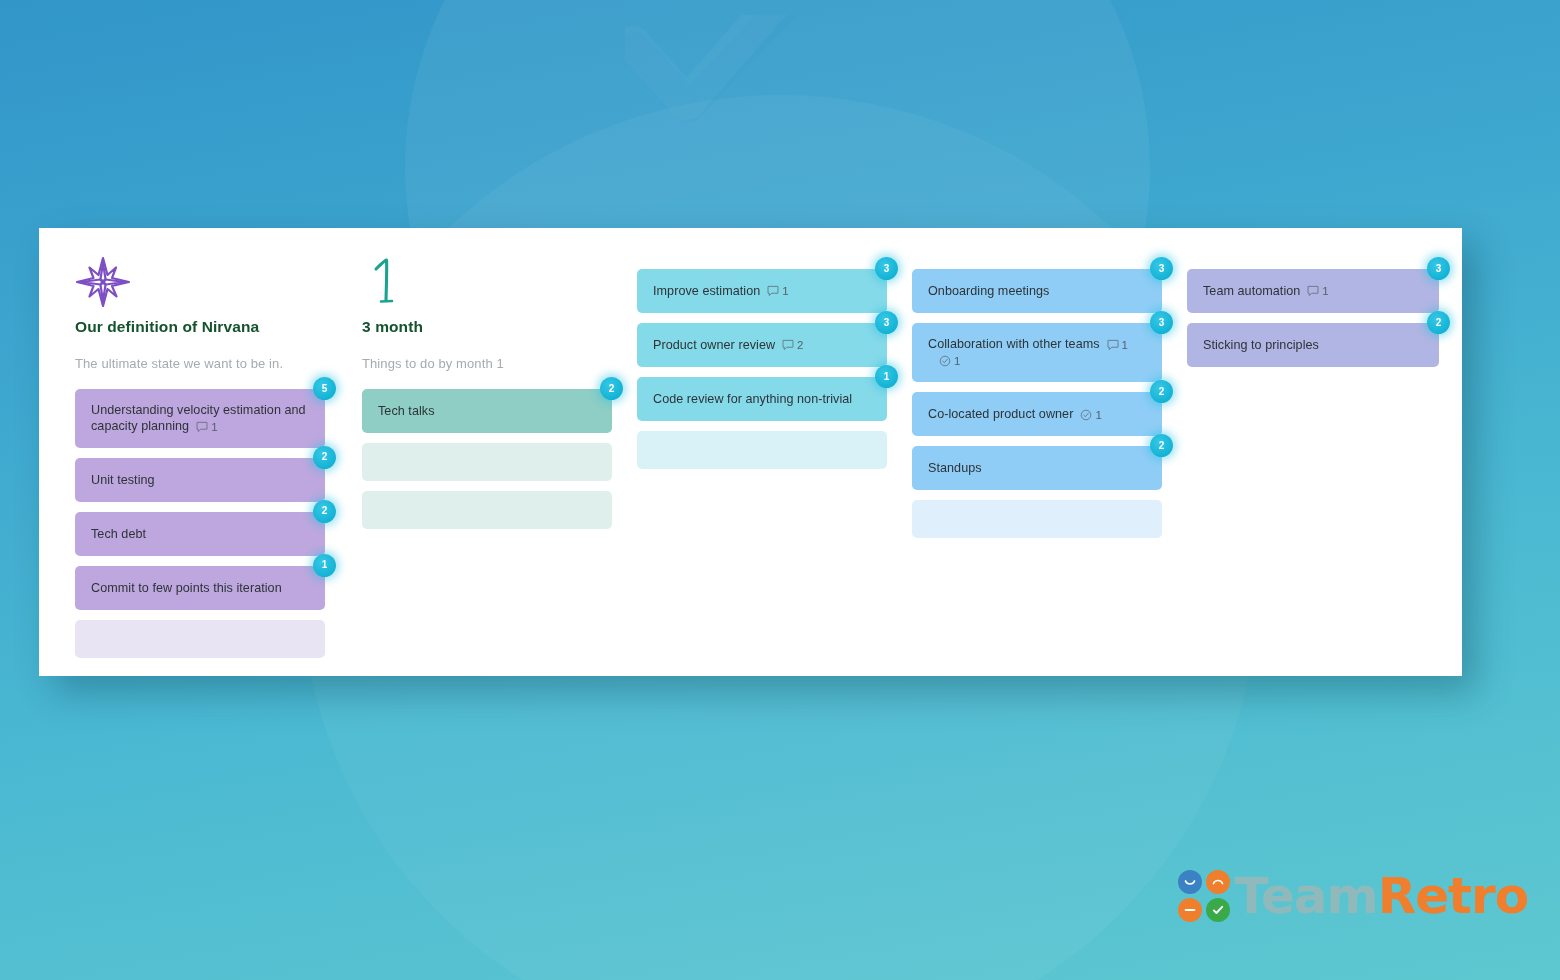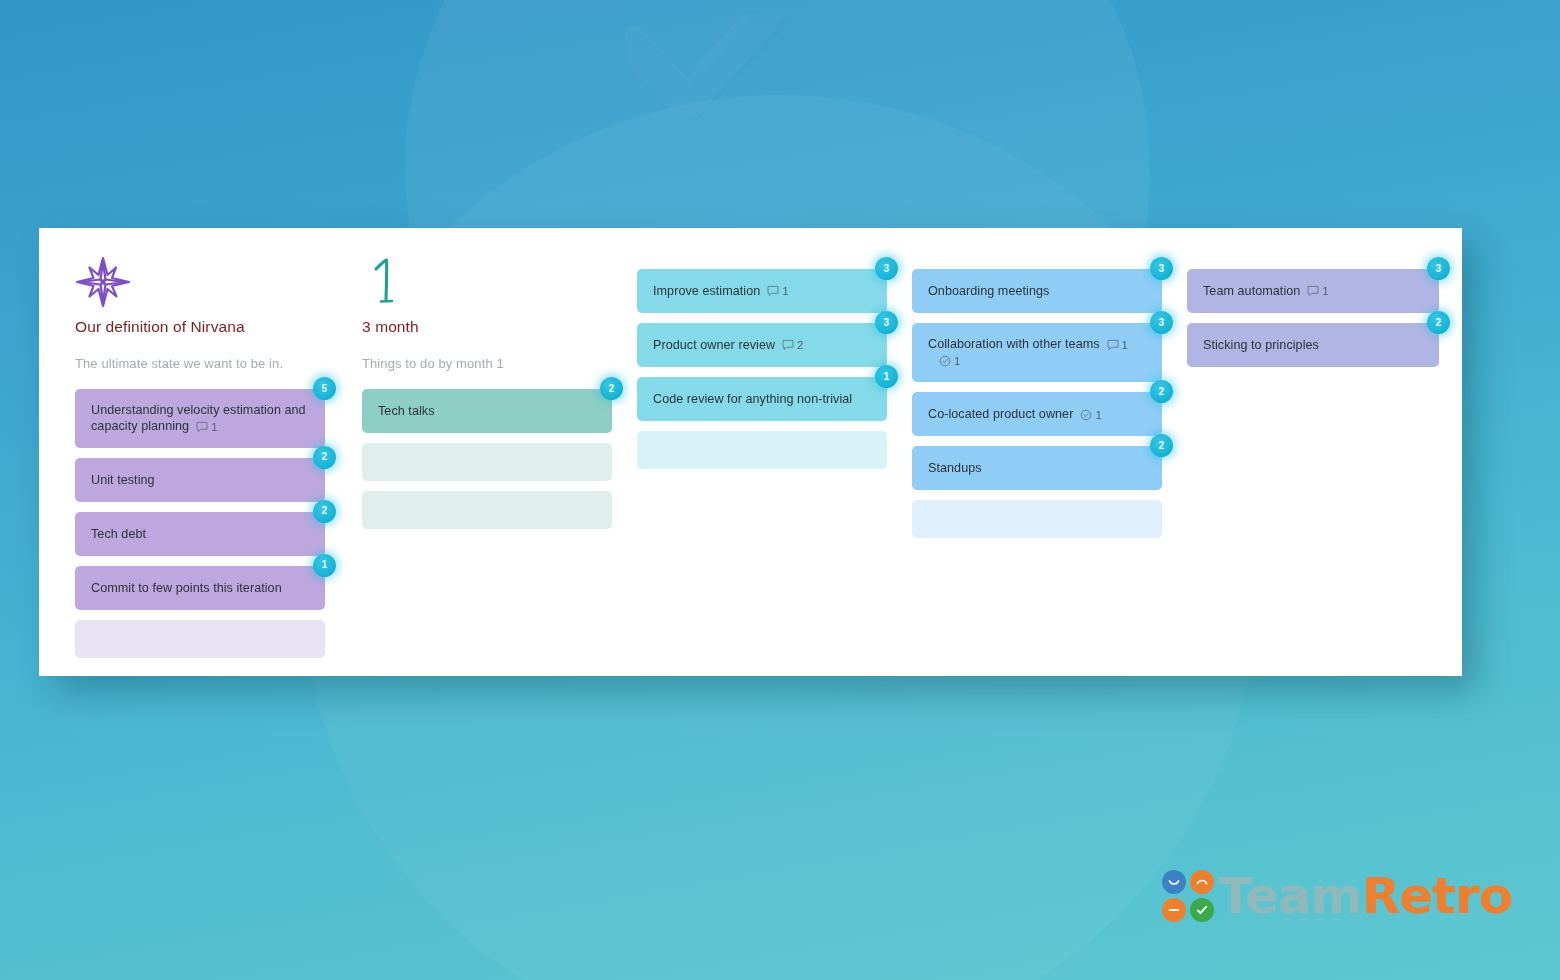--- a/index.html
+++ b/index.html
@@ -72,22 +72,22 @@
     font-family: "DejaVu Serif", serif;
     font-size: 46px;
     line-height: 52px;
     font-weight: 400;
     letter-spacing: 1px;
   }
   .numeral svg { display:block; }
 
   .col-title {
     font-size: 15.5px;
-    color: #7f1d1d;
-    font-weight: 400;
+    color: #14532d;
+    font-weight: 700;
     margin-top: 6px;
     letter-spacing: .1px;
   }
   .col-sub {
     font-size: 13px;
     color: #a5abb1;
     margin-top: 20px;
     letter-spacing: .1px;
   }
 
@@ -151,21 +151,21 @@
 
   .c0 .card { width: 250px; }
   .c1 .card { width: 250px; }
   .c2 .card { width: 250px; }
   .c3 .card { width: 250px; }
   .c4 .card { width: 252px; }
 
   
   .logo {
     position: absolute;
-    right: 48px; bottom: 58px;
+    right: 32px; bottom: 58px;
     display: flex;
     align-items: center;
     gap: 4px;
   }
   .logo-mark {
     width: 52px; height: 52px;
     display: grid;
     grid-template-columns: 24px 24px;
     grid-template-rows: 24px 24px;
     gap: 4px;

